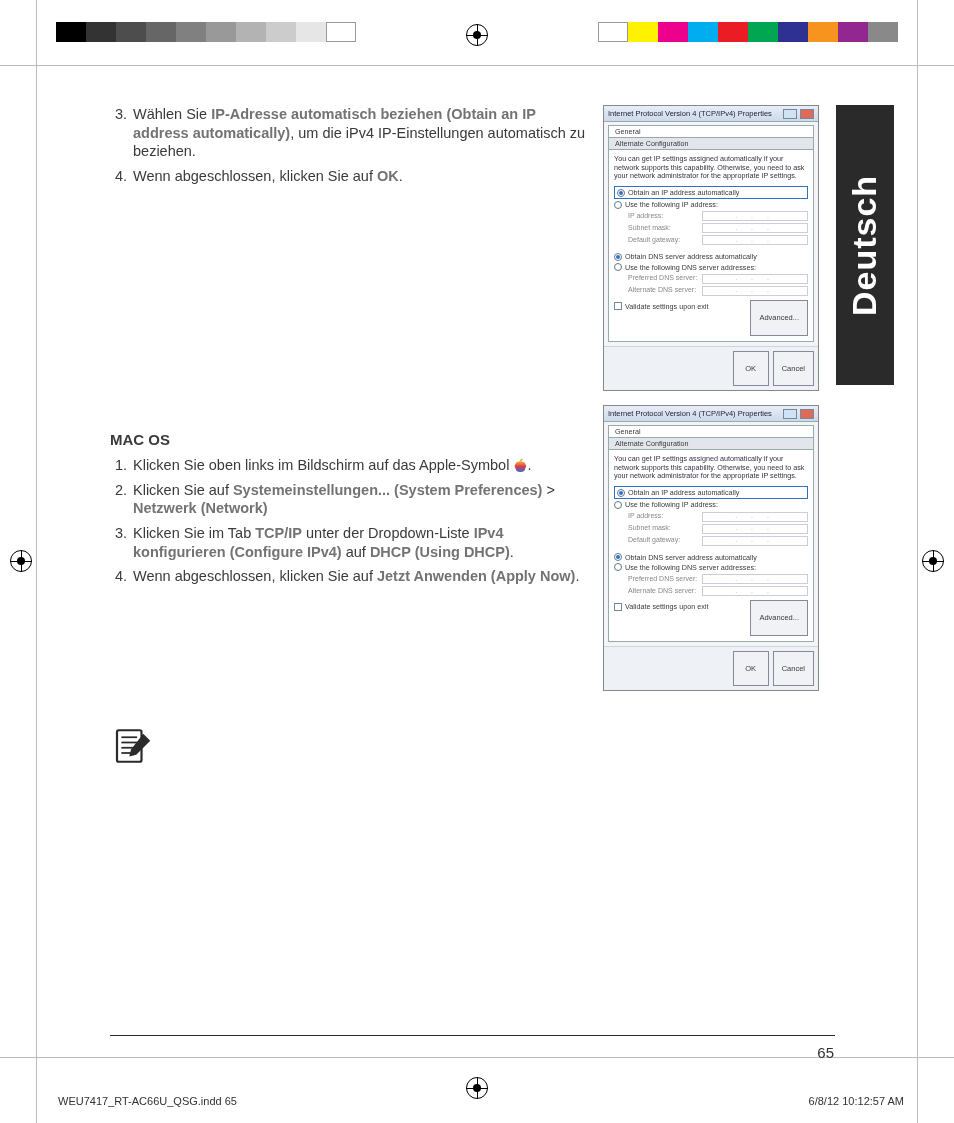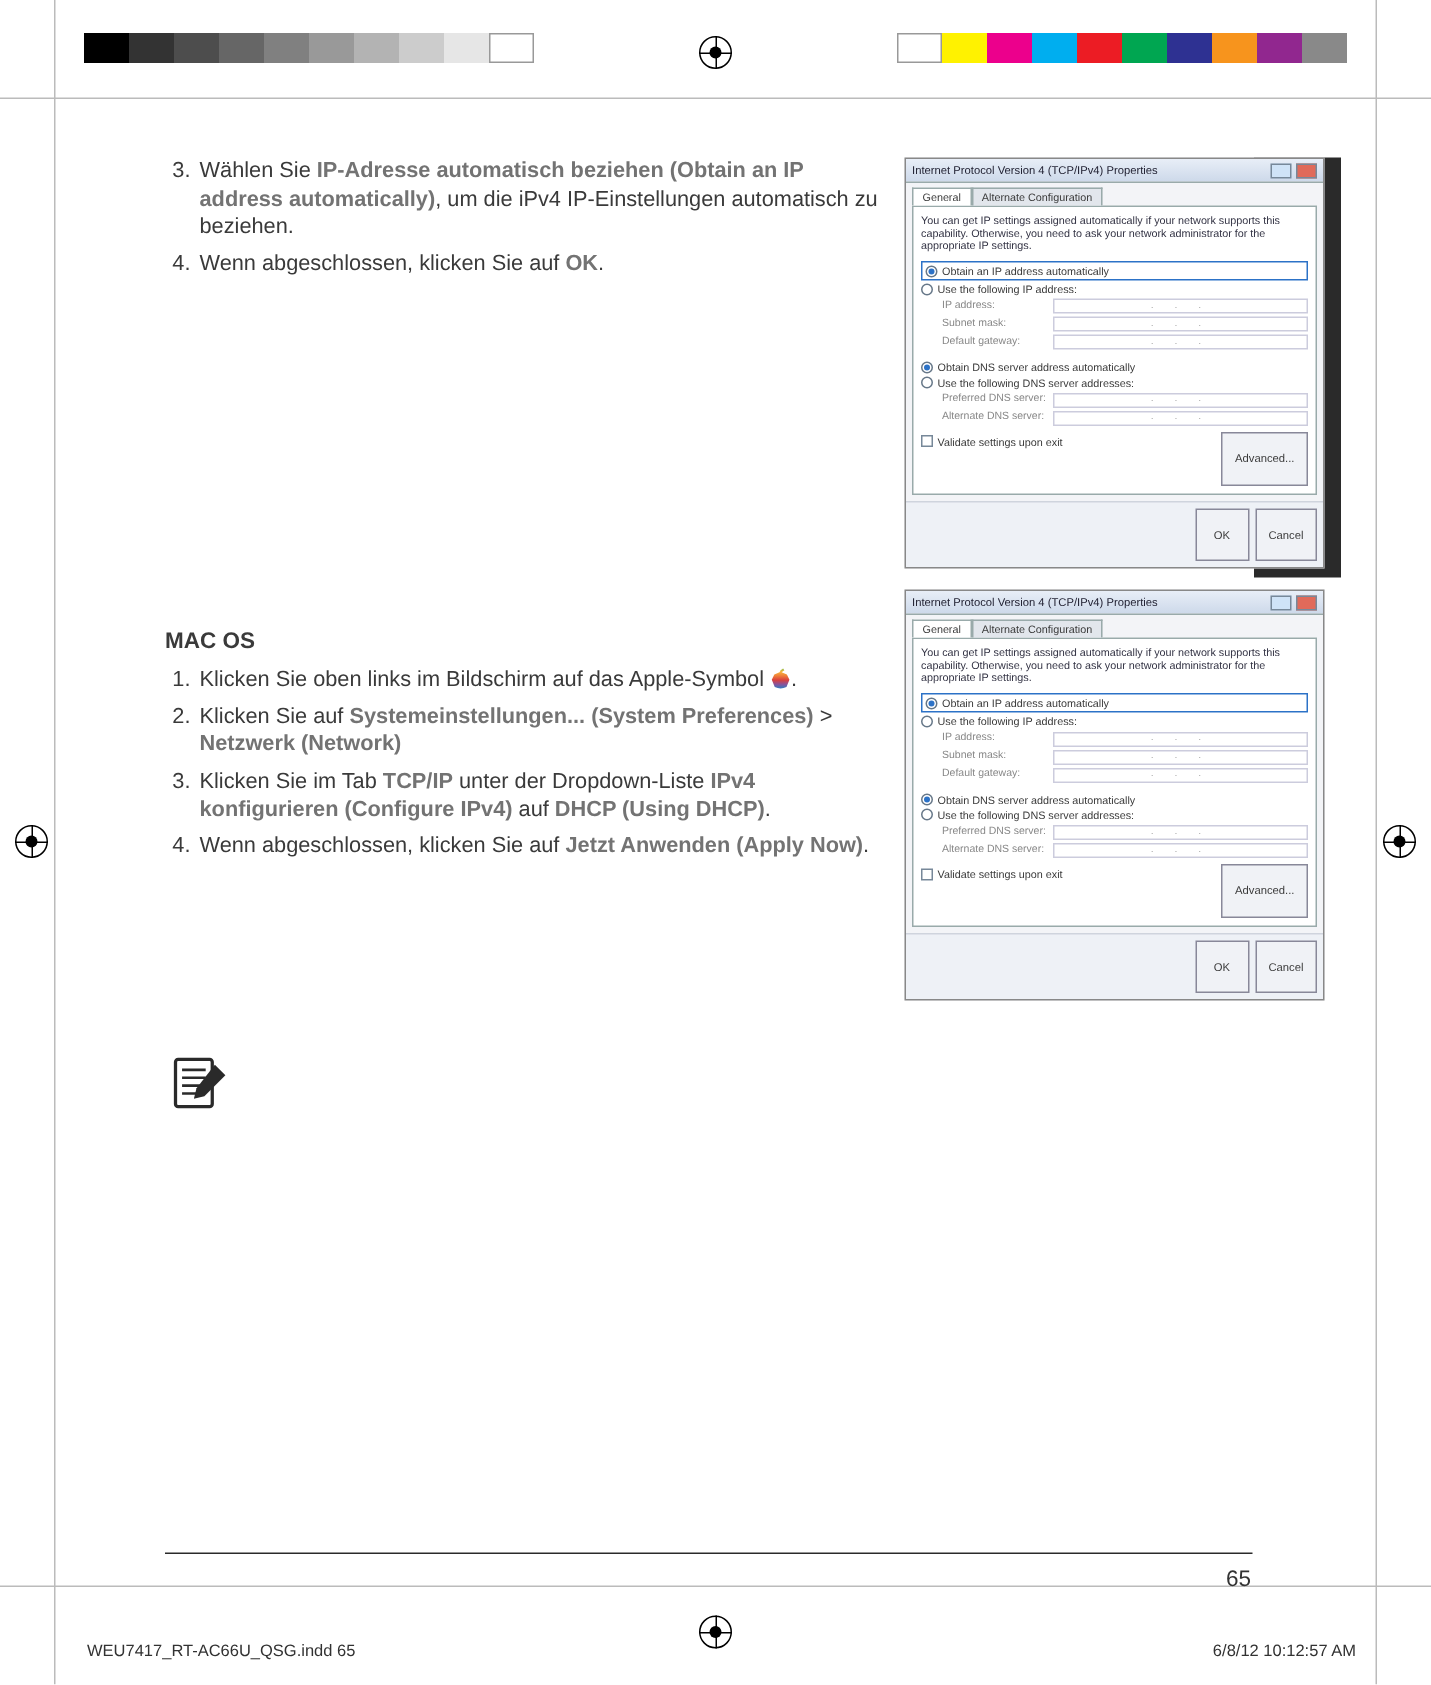--- a/index.html
+++ b/index.html
@@ -58,34 +58,34 @@
   ol.steps li .num { flex:none; width:17px; text-align:right; }
   ol.steps li .body { flex:1; }
   .body b { font-weight:700; color:#737373; }
   .apple {
     display:inline-block; width:14px; height:14px; vertical-align:-2px;
     background:linear-gradient(#67c04e,#f7b53b,#ef7e3a,#d9403e,#8a529a,#2e7cc0);
     clip-path:polygon(50% 10%,62% 2%,68% 10%,55% 20%,80% 30%,92% 55%,78% 90%,50% 100%,22% 90%,8% 55%,20% 30%,45% 20%);
   }
   
   .dialog {
-    width:280px; border:1px solid #888; font-size:7.8px;
+    width:216px; border:1px solid #888; font-size:7.8px;
     background:#f3f4f7; margin-bottom:14px;
   }
   .dialog .titlebar {
     height:16px; background:linear-gradient(#e8eef7,#cdd9ea);
     display:flex; align-items:center; padding:0 4px; gap:3px;
     border-bottom:1px solid #9aa;
   }
   .dialog .titlebar .ttl { flex:1; font-size:7.5px; color:#223; }
   .dialog .titlebar .wbtn {
     width:14px; height:10px; border:1px solid #789; background:#cfe3f7;
   }
   .dialog .titlebar .wbtn.close { background:#e06a5a; }
-  .dialog .tabs { display:flex; padding:3px 4px 0 4px; font-size:7.2px; }
+  .dialog .tabs { display:flex; padding:3px 4px 0 4px; font-size:7.2px;flex-direction:column; }
   .dialog .tab  {
     border:1px solid #9aa; border-bottom:none; background:#fff;
     padding:1px 6px; height:12px; display:flex; align-items:center;
   }
   .dialog .tab.inactive { background:#e2e6ec; }
   .dialog .panel {
     background:#fff; border:1px solid #9aa; margin:0 4px 4px 4px; padding:5px;
   }
   .dialog .desc { font-size:7.2px; color:#334; line-height:1.2; margin-bottom:5px; }
   .dialog .opt  { display:flex; align-items:center; gap:3px; font-size:7.2px; margin:1px 0; }

